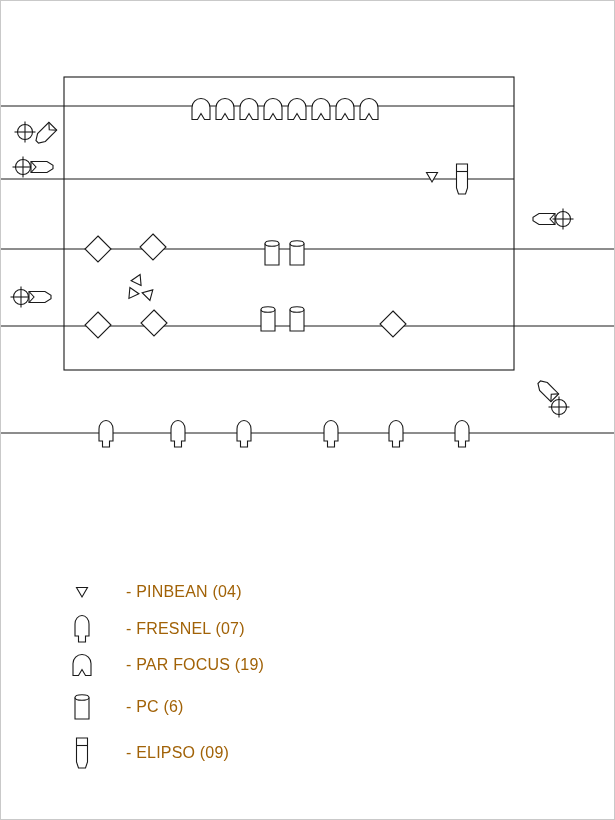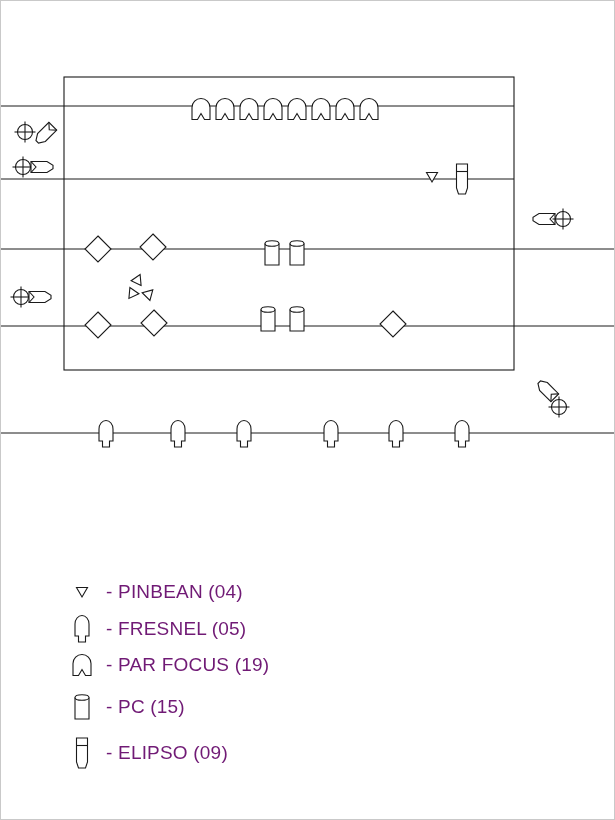--- a/index.html
+++ b/index.html
@@ -38,24 +38,25 @@
     gap: 9px;
   }
   .legend-icon {
     width: 30px;
     height: 36px;
     display: flex;
     align-items: center;
     justify-content: center;
   }
   .legend-label {
-    font-size: 19px;
-    color: #701a75;
+    font-size: 16px;
+    color: #a16207;
     letter-spacing: 0.2px;
     white-space: nowrap;
+    margin-left: 20px;
   }
 </style>
 </head>
 <body>
 
 <div class="page">
 
   <svg id="plot-svg" width="615" height="820" viewBox="0 0 615 820" xmlns="http://www.w3.org/2000/svg">
     <defs>
       <g id="sym-par">
@@ -146,39 +147,39 @@
       </span>
       <span class="legend-label">- PINBEAN (04)</span>
     </div>
 
     <div class="legend-row" style="top:609px">
       <span class="legend-icon">
         <svg width="30" height="36" viewBox="-15 -18 30 36">
             <use href="#sym-fresnel"></use>
           </svg>
       </span>
-      <span class="legend-label">- FRESNEL (05)</span>
+      <span class="legend-label">- FRESNEL (07)</span>
     </div>
 
     <div class="legend-row" style="top:645px">
       <span class="legend-icon">
         <svg width="30" height="36" viewBox="-15 -18 30 36">
             <use href="#sym-par"></use>
           </svg>
       </span>
       <span class="legend-label">- PAR FOCUS (19)</span>
     </div>
 
     <div class="legend-row" style="top:687px">
       <span class="legend-icon">
         <svg width="30" height="36" viewBox="-15 -18 30 36">
             <use href="#sym-pc"></use>
           </svg>
       </span>
-      <span class="legend-label">- PC (15)</span>
+      <span class="legend-label">- PC (6)</span>
     </div>
 
     <div class="legend-row" style="top:733px">
       <span class="legend-icon">
         <svg width="30" height="36" viewBox="-15 -18 30 36">
             <use href="#sym-elipso"></use>
           </svg>
       </span>
       <span class="legend-label">- ELIPSO (09)</span>
     </div>

